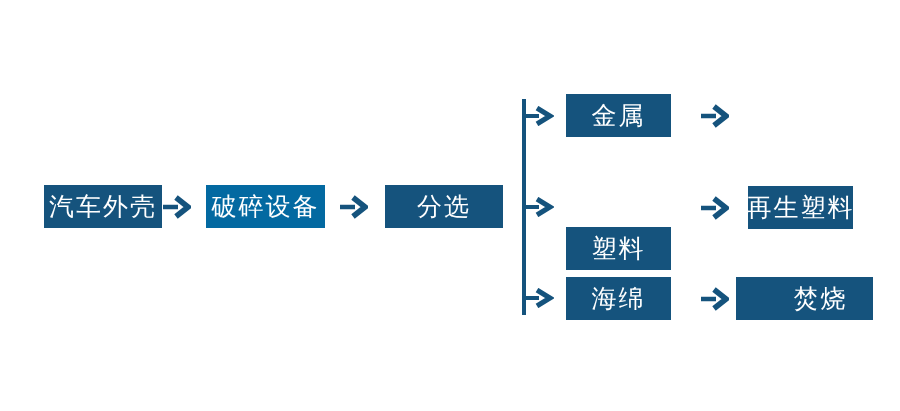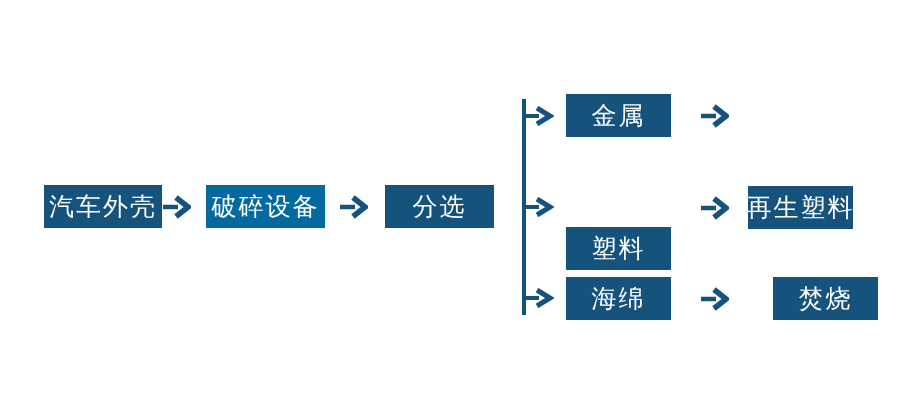--- a/index.html
+++ b/index.html
@@ -27,27 +27,27 @@
     letter-spacing: 2px;
     white-space: nowrap;
     user-select: none;
   }
   .node-blue { background: #15537D; }
   .node-red  { background: #0369a1; }
 
   
   .pos-source   { left: 32px;  top: 185px; width: 118px; margin-left: 12px; }
   .pos-crusher  { left: 206px; top: 185px; width: 119px; }
-  .pos-sorting  { left: 385px; top: 185px; width: 109px; }
+  .pos-sorting  { left: 385px; top: 185px; width: 118px; }
   .pos-metal    { left: 566px; top: 94px;  }
   .pos-recycle  { left: 748px; top: 94px;  }
   .pos-plastic  { left: 566px; top: 186px; margin-top: 41px; }
   .pos-replast  { left: 748px; top: 186px; }
   .pos-sponge   { left: 566px; top: 277px; }
-  .pos-burn     { left: 773px; top: 277px; }
+  .pos-burn     { left: 736px; top: 277px; padding-left: 32px; }
 
   .arrow {
     position: absolute;
     line-height: 0;
   }
   .pos-arrow-1 { left: 163px; top: 195px; }
   .pos-arrow-2 { left: 340px; top: 195px; }
   .pos-arrow-metal   { left: 701px; top: 104px; }
   .pos-arrow-plastic { left: 701px; top: 196px; }
   .pos-arrow-sponge  { left: 701px; top: 287px; }

